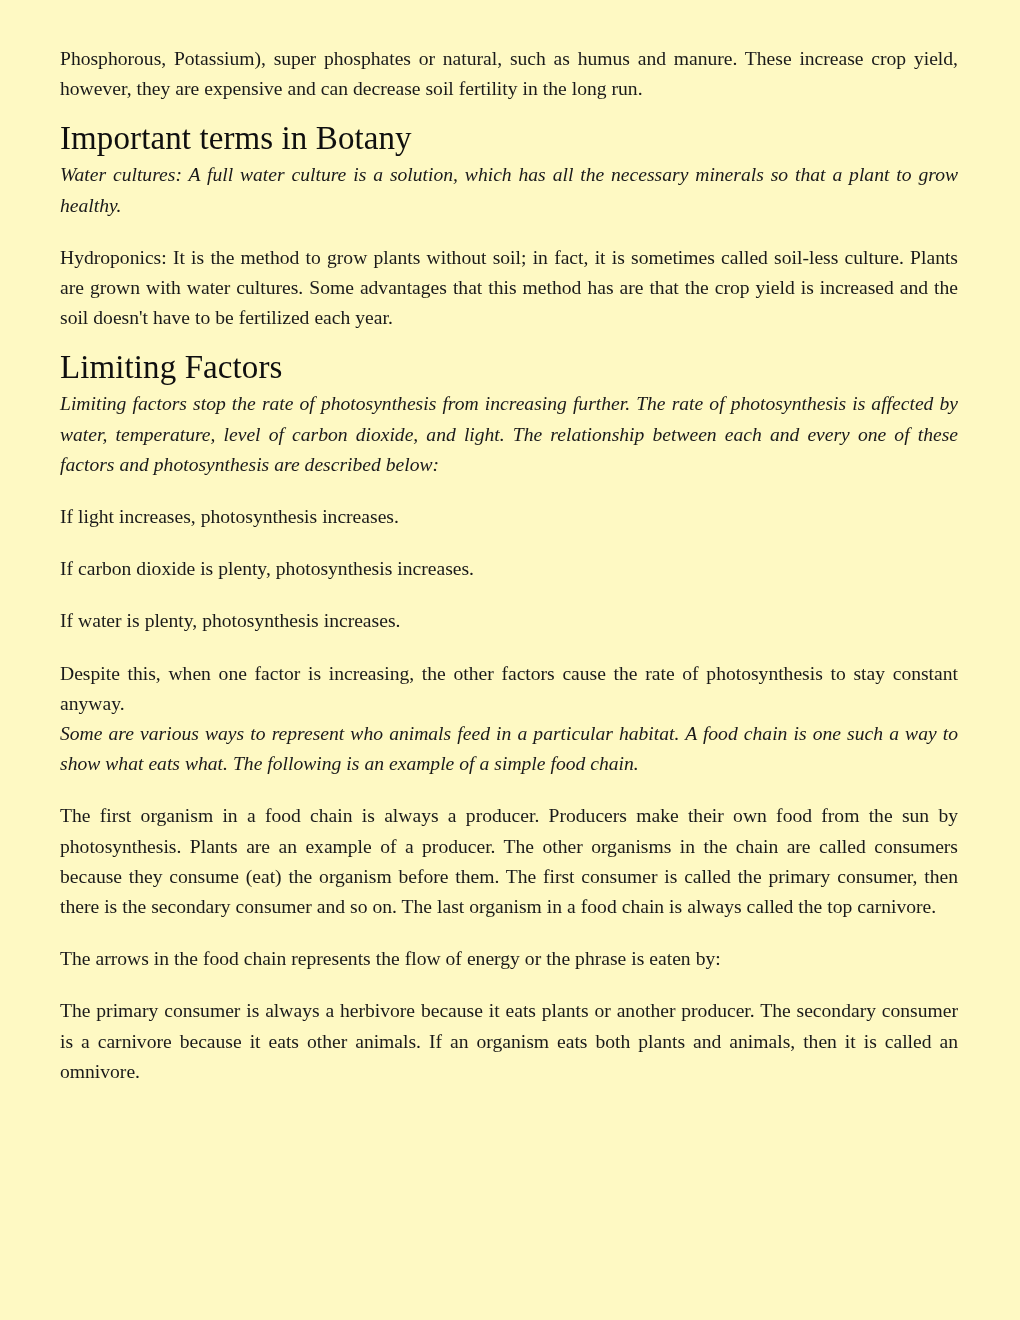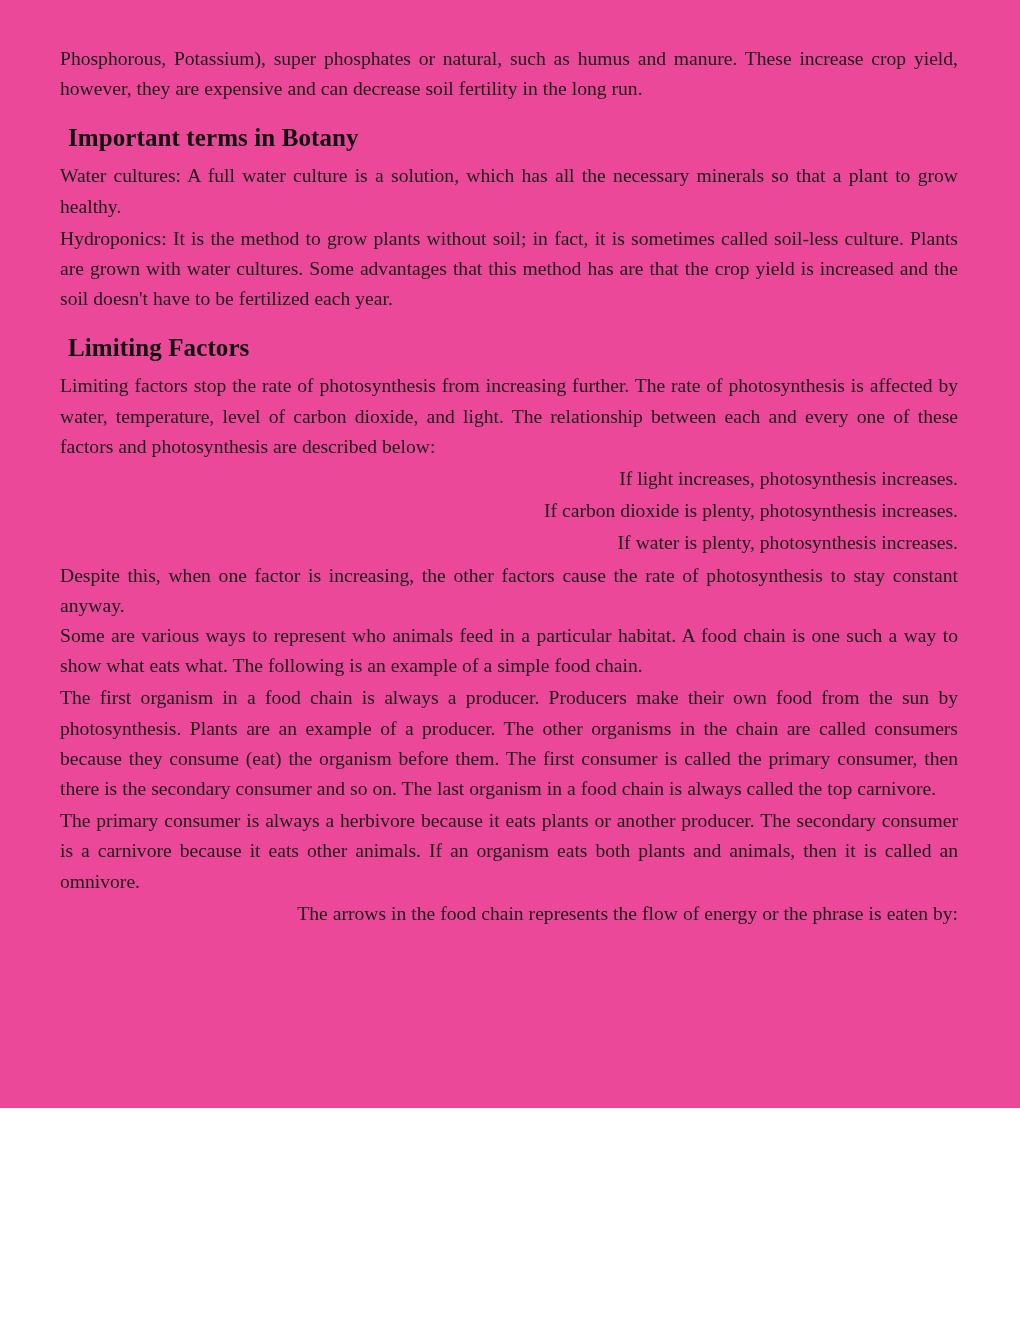--- a/index.html
+++ b/index.html
@@ -8,66 +8,67 @@
     background: #ffffff;
   }
   body {
     font-family: "Liberation Serif", "DejaVu Serif", serif;
     color: #1a1a1a;
     -webkit-font-smoothing: antialiased;
   }
   .page {
     position: relative;
     width: 1020px;
-    height: 1108px;
-    background: #ec4899;
+    height: 1320px;
+    background: #fef9c3;
     box-sizing: border-box;
     overflow: hidden;
   }
   .content {
     position: absolute;
     left: 60px;
     top: 44px;
     width: 898px;
   }
   h2.section-heading {
     font-family: "Liberation Serif", "DejaVu Serif", serif;
-    font-size: 25px;
-    font-weight: bold;
+    font-size: 33px;
+    font-weight: normal;
     line-height: 30px;
-    margin: 8px;
+    margin: 0;
     padding: 0;
     letter-spacing: 0.1px;
     color: #0f0f0f;
   }
   .heading-block {
     margin-top: 19px;
     margin-bottom: 7px;
   }
   p.para {
     font-size: 19.6px;
     line-height: 30.2px;
     margin: 0 0 0 0;
     padding: 0;
     color: #1a1a1a;
     word-spacing: 0.1px;
   }
   p.para + p.para {
-    margin-top: 2px;
+    margin-top: 22px;
   }
   .just {
     text-align: justify;
     text-align-last: left;
   }
   .left {
-    text-align: right;
+    text-align: left;
   }
   
   .after-heading {
     margin-top: 0 !important;
+    font-style: italic;
   }
 </style>
 </head>
 <body>
 
 <div class="page">
   <div class="content">
 
     <p class="para just">Phosphorous, Potassium), super phosphates or natural, such as humus and manure. These increase crop yield, however, they are expensive and can decrease soil fertility in the long run.</p>
 
@@ -84,17 +85,17 @@
 
     <p class="para just after-heading">Limiting factors stop the rate of photosynthesis from increasing further. The rate of photosynthesis is affected by water, temperature, level of carbon dioxide, and light. The relationship between each and every one of these factors and photosynthesis are described below:</p>
     <p class="para left">If light increases, photosynthesis increases.</p>
     <p class="para left">If carbon dioxide is plenty, photosynthesis increases.</p>
     <p class="para left">If water is plenty, photosynthesis increases.</p>
     <p class="para just">Despite this, when one factor is increasing, the other factors cause the rate of photosynthesis to stay constant anyway.</p>
 
 
     <p class="para just after-heading">Some are various ways to represent who animals feed in a particular habitat. A food chain is one such a way to show what eats what. The following is an example of a simple food chain.</p>
     <p class="para just">The first organism in a food chain is always a producer. Producers make their own food from the sun by photosynthesis. Plants are an example of a producer. The other organisms in the chain are called consumers because they consume (eat) the organism before them. The first consumer is called the primary consumer, then there is the secondary consumer and so on. The last organism in a food chain is always called the top carnivore.</p>
+    <p class="para left">The arrows in the food chain represents the flow of energy or the phrase is eaten by:</p>
     <p class="para just">The primary consumer is always a herbivore because it eats plants or another producer. The secondary consumer is a carnivore because it eats other animals. If an organism eats both plants and animals, then it is called an omnivore.</p>
-    <p class="para left">The arrows in the food chain represents the flow of energy or the phrase is eaten by:</p>
 
   </div>
 </div>
 
 </body></html>

